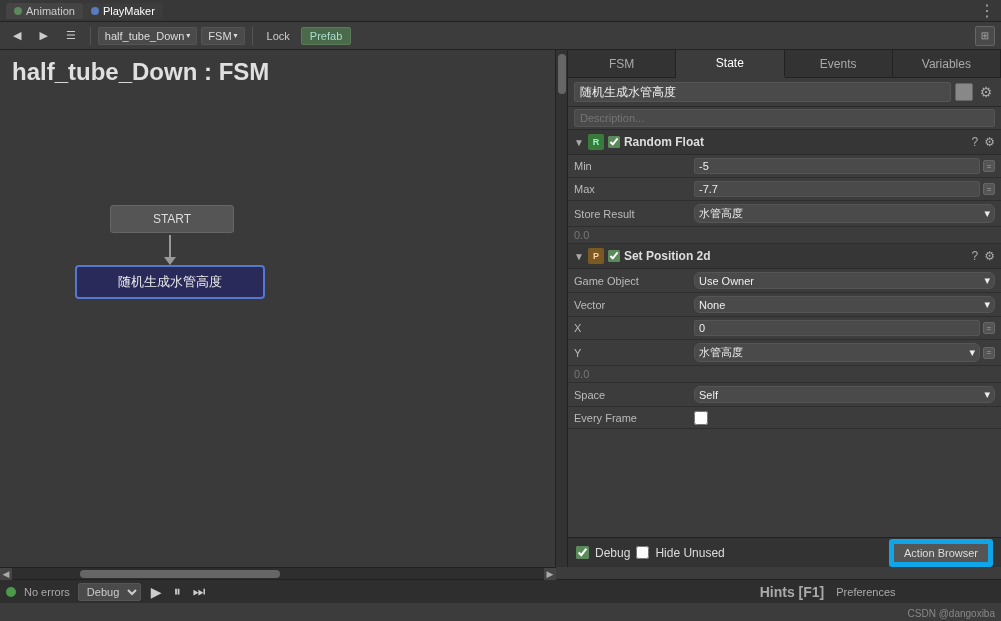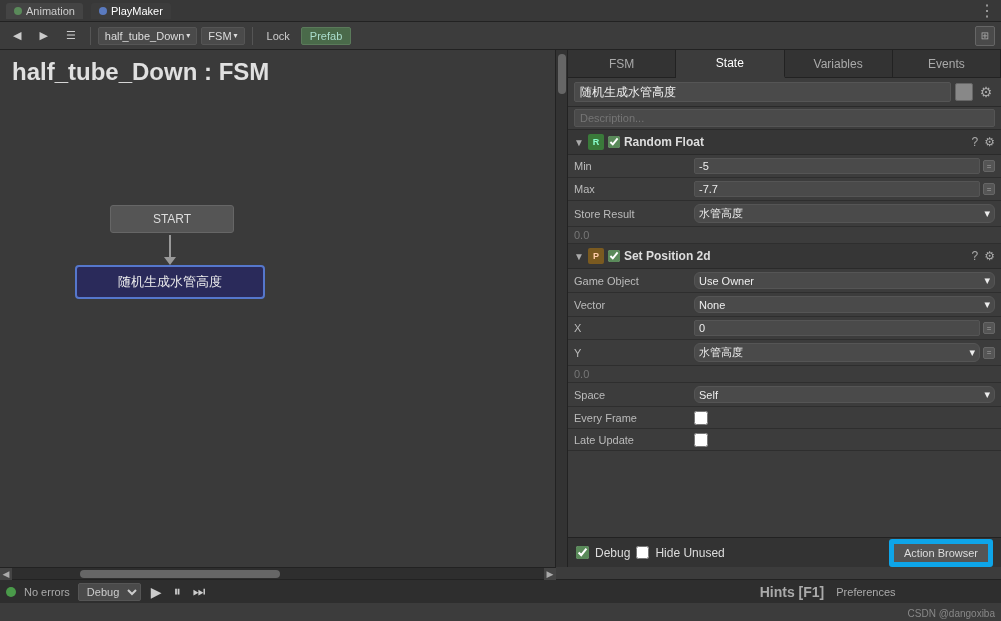--- a/index.html
+++ b/index.html
@@ -19,21 +19,21 @@
       align-items: center;
       height: 22px;
       background: #383838;
       border-bottom: 1px solid #222;
       padding: 0 6px;
       gap: 8px;
     }
     .top-bar-left {
       display: flex;
       align-items: center;
-      gap: 8px;
+      gap: 0;
       flex: 1;
     }
     .tab-item {
       display: flex;
       align-items: center;
       gap: 4px;
       padding: 2px 8px;
       background: #444;
       border-radius: 3px 3px 0 0;
       font-size: 11px;
@@ -528,24 +528,24 @@
   <div class="right-panel">
 
     <div class="right-tabs">
       <div class="right-tab">
         <span>FSM</span>
       </div>
       <div class="right-tab active">
         <span>State</span>
       </div>
       <div class="right-tab">
+        <span>Events</span>
+      </div>
+      <div class="right-tab">
         <span>Variables</span>
-      </div>
-      <div class="right-tab">
-        <span>Events</span>
       </div>
     </div>
 
     <div class="state-name-row">
       <input class="state-name-input" type="text" value="随机生成水管高度" style="">
       <div class="color-swatch"></div>
       <button class="gear-btn">⚙</button>
     </div>
 
     <div class="description-row">
@@ -663,26 +663,20 @@
         </div>
       </div>
 
       <div class="prop-row">
         <span class="prop-label">Every Frame</span>
         <div class="prop-value">
           <input type="checkbox" class="prop-checkbox" style="">
         </div>
       </div>
 
-      <div class="prop-row">
-        <span class="prop-label">Late Update</span>
-        <div class="prop-value">
-          <input type="checkbox" class="prop-checkbox" style="">
-        </div>
-      </div>
 
       <div style="height: 40px;"></div>
 
     </div>
 
     <div class="bottom-bar">
       <input type="checkbox" class="debug-checkbox" checked="" style="">
       <span>Debug</span>
       <input type="checkbox" class="hide-unused-checkbox" style="">
       <span>Hide Unused</span>

